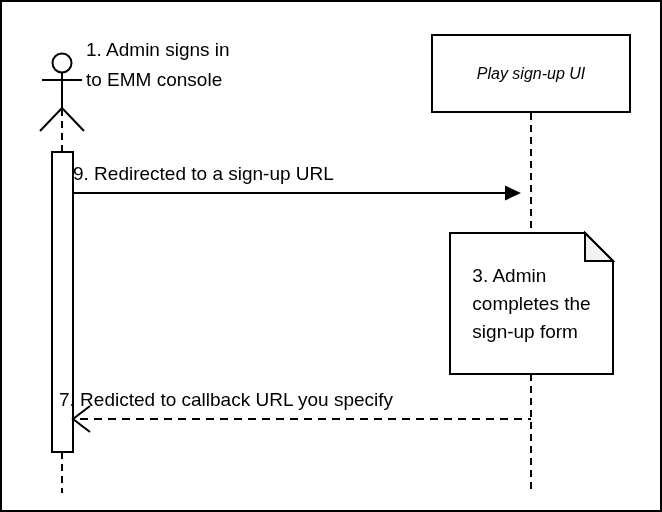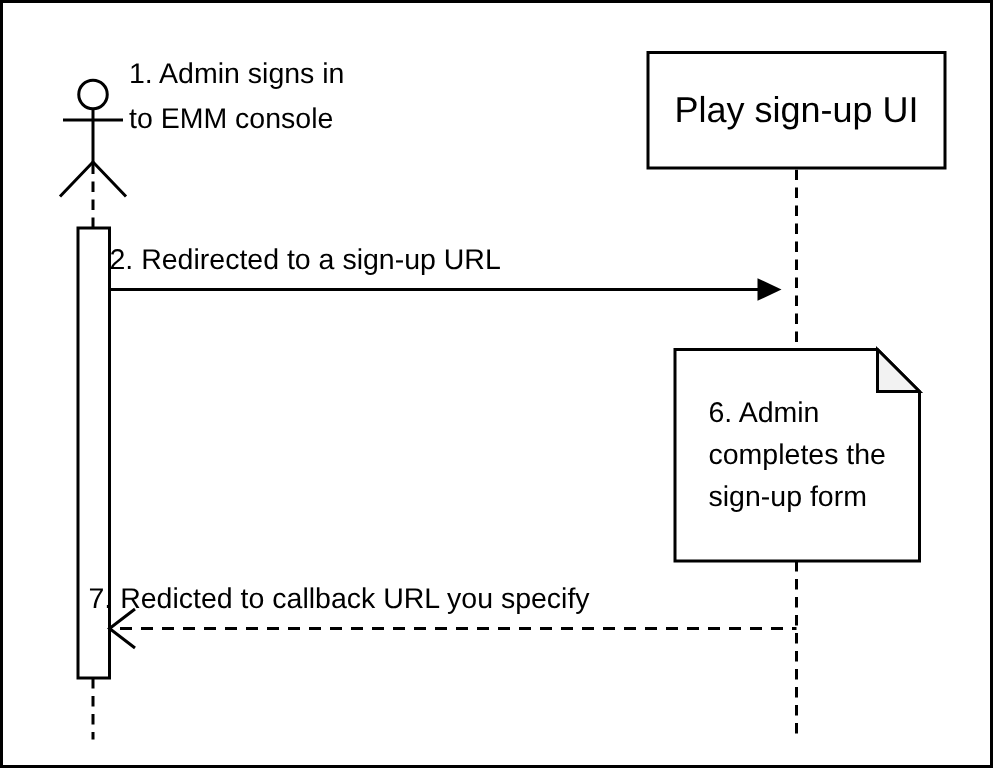--- a/index.html
+++ b/index.html
@@ -35,21 +35,22 @@
     color:var(--line);
   }
   .label-step1{left:84px;top:33px;width:216px;}
   .label-msg2{left:71px;top:160px;width:448px;line-height:24px;}
   .label-msg4{left:57px;top:386px;width:456px;line-height:24px;}
   .participant-box{
     position:absolute;left:429px;top:32px;width:200px;height:79px;
     box-sizing:border-box;border:2px solid var(--line);
     background:var(--shape-fill);
     display:flex;align-items:center;justify-content:center;
-    font-size:24px;
+    font-size:16px;
+    font-style:italic;
   }
   .note-text{
     left:448px;top:231px;width:163px;height:141px;
     display:flex;align-items:center;justify-content:center;
     line-height:28px;
   }
 </style>
 </head>
 <body>
 
@@ -87,20 +88,20 @@
     </g>
   </svg>
 
   <div class="txt label-step1">1. Admin signs in
 to EMM console</div>
 
   <div class="participant-box">
     <span>Play sign-up UI</span>
   </div>
 
-  <div class="txt label-msg2">2. Redirected to a sign-up URL</div>
+  <div class="txt label-msg2">9. Redirected to a sign-up URL</div>
 
-  <div class="txt note-text">6. Admin
+  <div class="txt note-text">3. Admin
 completes the
 sign-up form</div>
 
   <div class="txt label-msg4">7. Redicted to callback URL you specify</div>
 </div>
 
 </body></html>

